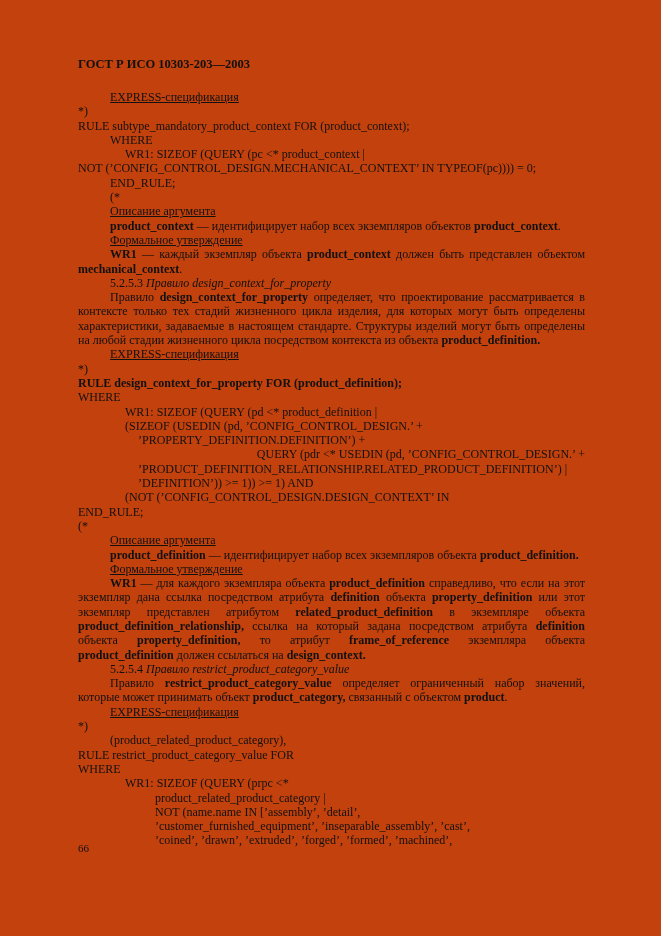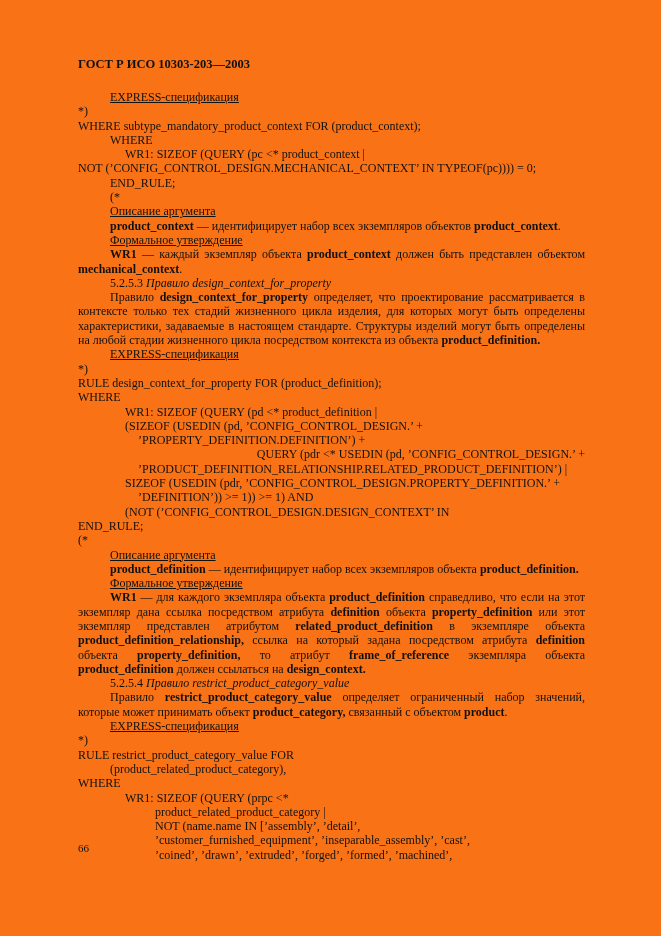--- a/index.html
+++ b/index.html
@@ -6,21 +6,21 @@
     html, body {
       margin: 0;
       padding: 0;
       background: #d8d8d8;
     }
     .page {
       position: relative;
       width: 661px;
       height: 936px;
       margin: 0 auto;
-      background: #f97316;
+      background: #c2410c;
       color: #111;
       font-family: "Liberation Serif", "DejaVu Serif", serif;
       font-size: 12px;
       line-height: 14.3px;
       overflow: hidden;
       box-sizing: border-box;
     }
     .doc-header {
       position: absolute;
       left: 78px;
@@ -54,56 +54,55 @@
   </style>
 </head>
 <body>
 
 <div class="page">
   <div class="doc-header">ГОСТ Р ИСО 10303-203—2003</div>
 
   <div class="content">
       <div class="line" style="padding-left: 32px;"><span class="u">EXPRESS-спецификация</span></div>
       <div class="line" style="padding-left: 0px;"><span>*)</span></div>
-      <div class="line" style="padding-left: 0px;"><span>WHERE subtype_mandatory_product_context FOR (product_context);</span></div>
+      <div class="line" style="padding-left: 0px;"><span>RULE subtype_mandatory_product_context FOR (product_context);</span></div>
       <div class="line" style="padding-left: 32px;"><span>WHERE</span></div>
       <div class="line" style="padding-left: 47px;"><span>WR1: SIZEOF (QUERY (pc &lt;* product_context |</span></div>
       <div class="line" style="padding-left: 0px;"><span>NOT (’CONFIG_CONTROL_DESIGN.MECHANICAL_CONTEXT’ IN TYPEOF(pc)))) = 0;</span></div>
       <div class="line" style="padding-left: 32px;"><span>END_RULE;</span></div>
       <div class="line" style="padding-left: 32px;"><span>(*</span></div>
       <div class="line" style="padding-left: 32px;"><span class="u">Описание аргумента</span></div>
       <div class="para"><span class="b">product_context</span><span> — идентифицирует набор всех экземпляров объектов </span><span class="b">product_context</span><span>.</span></div>
       <div class="line" style="padding-left: 32px;"><span class="u">Формальное утверждение</span></div>
       <div class="para"><span class="b">WR1</span><span> — каждый экземпляр объекта </span><span class="b">product_context</span><span> должен быть представлен объектом </span><span class="b">mechanical_context</span><span>.</span></div>
       <div class="para"><span>5.2.5.3 </span><span class="i">Правило design_context_for_property</span></div>
       <div class="para"><span>Правило </span><span class="b">design_context_for_property</span><span> определяет, что проектирование рассматривается в контексте только тех стадий жизненного цикла изделия, для которых могут быть определены характеристики, задаваемые в настоящем стандарте. Структуры изделий могут быть определены на любой стадии жизненного цикла посредством контекста из объекта </span><span class="b">product_definition.</span></div>
       <div class="line" style="padding-left: 32px;"><span class="u">EXPRESS-спецификация</span></div>
       <div class="line" style="padding-left: 0px;"><span>*)</span></div>
-      <div class="line" style="padding-left: 0px;"><span>RULE design_context_for_property FOR (product_definition);</span></div>
+      <div class="line" style="padding-left: 0px; font-weight: bold;"><span>RULE design_context_for_property FOR (product_definition);</span></div>
       <div class="line" style="padding-left: 0px;"><span>WHERE</span></div>
       <div class="line" style="padding-left: 47px;"><span>WR1: SIZEOF (QUERY (pd &lt;* product_definition |</span></div>
       <div class="line" style="padding-left: 47px;"><span>(SIZEOF (USEDIN (pd, ’CONFIG_CONTROL_DESIGN.’ +</span></div>
       <div class="line" style="padding-left: 60px;"><span>’PROPERTY_DEFINITION.DEFINITION’) +</span></div>
       <div class="line" style="padding-left: 47px; text-align: right;"><span>QUERY (pdr &lt;* USEDIN (pd, ’CONFIG_CONTROL_DESIGN.’ +</span></div>
       <div class="line" style="padding-left: 60px;"><span>’PRODUCT_DEFINITION_RELATIONSHIP.RELATED_PRODUCT_DEFINITION’) |</span></div>
-      <div class="line" style="padding-left: 47px;"><span>SIZEOF (USEDIN (pdr, ’CONFIG_CONTROL_DESIGN.PROPERTY_DEFINITION.’ +</span></div>
       <div class="line" style="padding-left: 60px;"><span>’DEFINITION’)) &gt;= 1)) &gt;= 1) AND</span></div>
       <div class="line" style="padding-left: 47px;"><span>(NOT (’CONFIG_CONTROL_DESIGN.DESIGN_CONTEXT’ IN</span></div>
       <div class="line" style="padding-left: 0px;"><span>END_RULE;</span></div>
       <div class="line" style="padding-left: 0px;"><span>(*</span></div>
       <div class="line" style="padding-left: 32px;"><span class="u">Описание аргумента</span></div>
       <div class="para"><span class="b">product_definition</span><span> — идентифицирует набор всех экземпляров объекта </span><span class="b">product_definition.</span></div>
       <div class="line" style="padding-left: 32px;"><span class="u">Формальное утверждение</span></div>
       <div class="para"><span class="b">WR1</span><span> — для каждого экземпляра объекта </span><span class="b">product_definition</span><span> справедливо, что если на этот экземпляр дана ссылка посредством атрибута </span><span class="b">definition</span><span> объекта </span><span class="b">property_definition</span><span> или этот экземпляр представлен атрибутом </span><span class="b">related_product_definition</span><span> в экземпляре объекта </span><span class="b">product_definition_relationship,</span><span> ссылка на который задана посредством атрибута </span><span class="b">definition</span><span> объекта </span><span class="b">property_definition,</span><span> то атрибут </span><span class="b">frame_of_reference</span><span> экземпляра объекта </span><span class="b">product_definition</span><span> должен ссылаться на </span><span class="b">design_context.</span></div>
       <div class="para"><span>5.2.5.4 </span><span class="i">Правило restrict_product_category_value</span></div>
       <div class="para"><span>Правило </span><span class="b">restrict_product_category_value</span><span> определяет ограниченный набор значений, которые может принимать объект </span><span class="b">product_category,</span><span> связанный с объектом </span><span class="b">product</span><span>.</span></div>
       <div class="line" style="padding-left: 32px;"><span class="u">EXPRESS-спецификация</span></div>
       <div class="line" style="padding-left: 0px;"><span>*)</span></div>
+      <div class="line" style="padding-left: 32px;"><span>(product_related_product_category),</span></div>
       <div class="line" style="padding-left: 0px;"><span>RULE restrict_product_category_value FOR</span></div>
-      <div class="line" style="padding-left: 32px;"><span>(product_related_product_category),</span></div>
       <div class="line" style="padding-left: 0px;"><span>WHERE</span></div>
       <div class="line" style="padding-left: 47px;"><span>WR1: SIZEOF (QUERY (prpc &lt;*</span></div>
       <div class="line" style="padding-left: 77px;"><span>product_related_product_category |</span></div>
       <div class="line" style="padding-left: 77px;"><span>NOT (name.name IN [’assembly’, ’detail’,</span></div>
       <div class="line" style="padding-left: 77px;"><span>’customer_furnished_equipment’, ’inseparable_assembly’, ’cast’,</span></div>
       <div class="line" style="padding-left: 77px;"><span>’coined’, ’drawn’, ’extruded’, ’forged’, ’formed’, ’machined’,</span></div>
     </div>
 
   <div class="page-number">66</div>
 </div>

